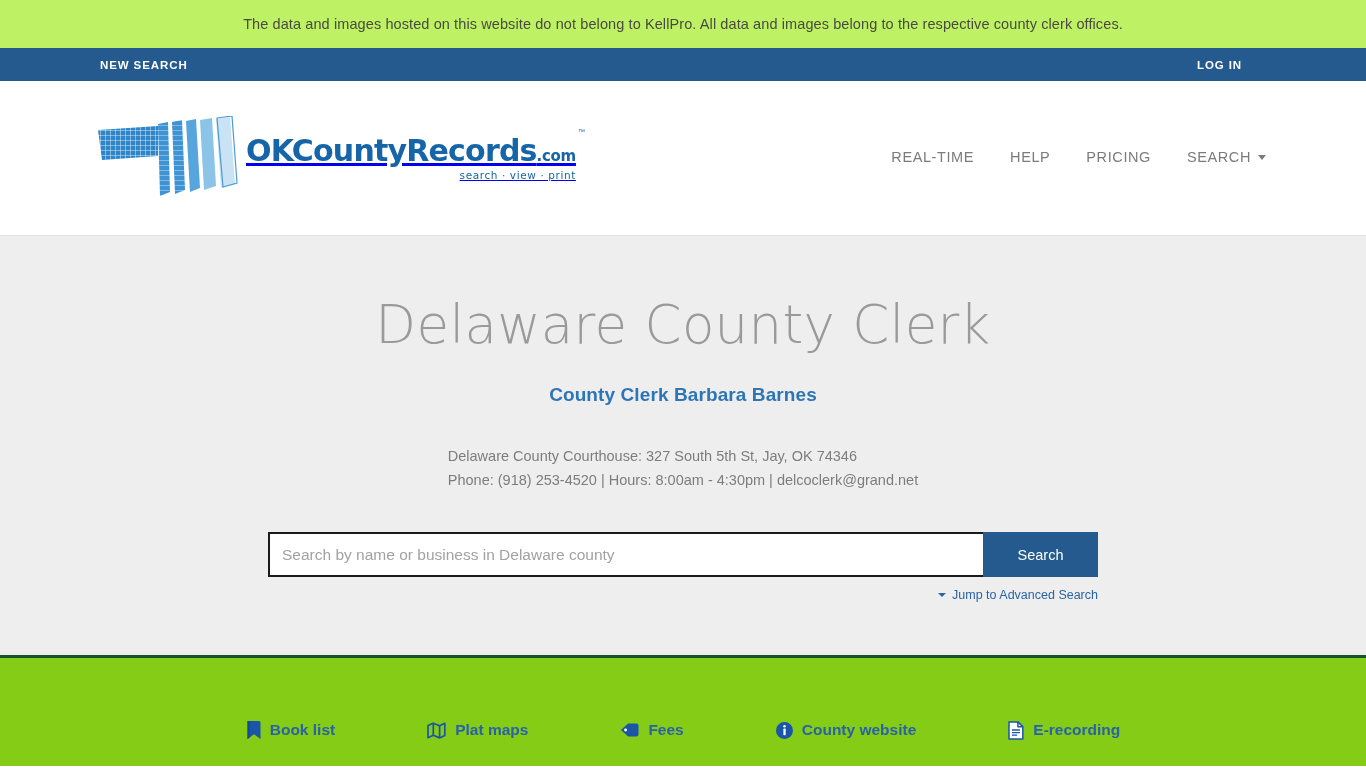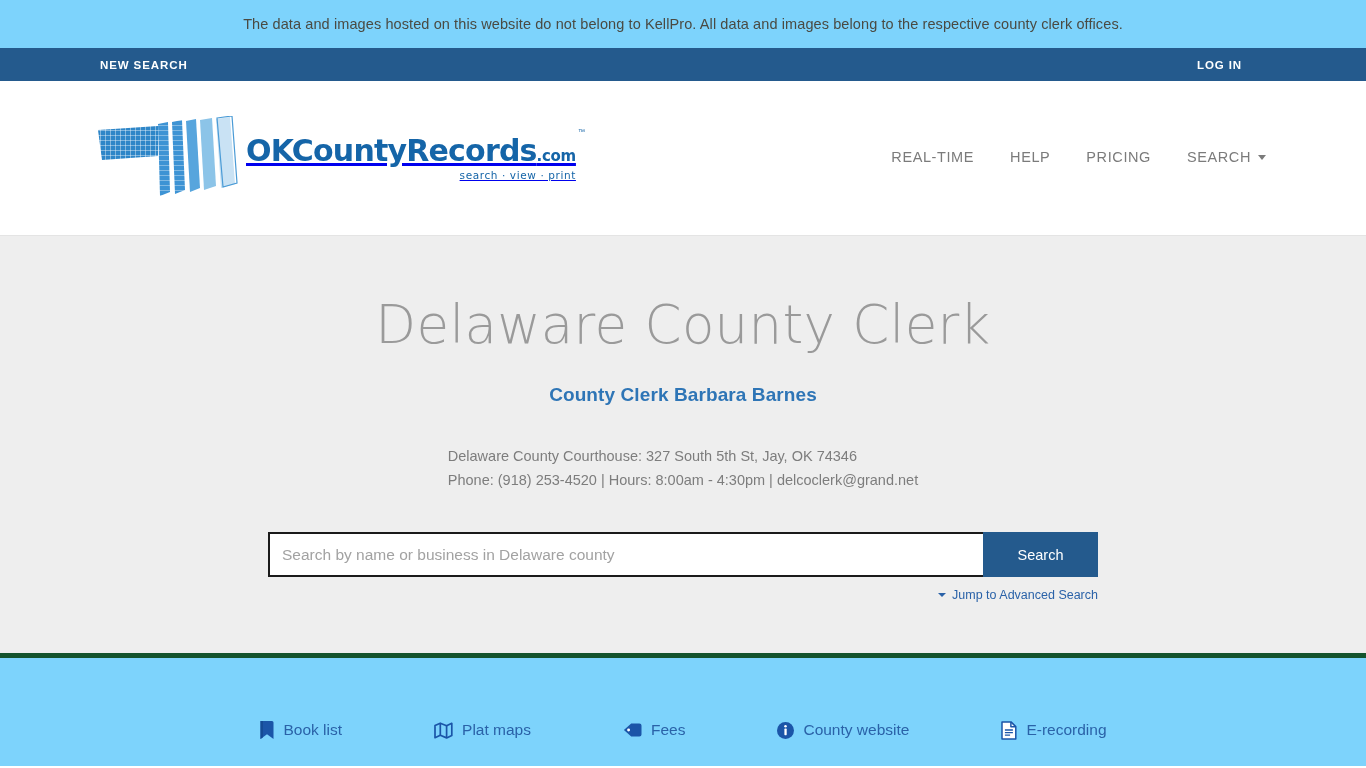--- a/index.html
+++ b/index.html
@@ -8,21 +8,21 @@
     width: 1366px; height: 768px;
     background: #ffffff;
     font-family: "Liberation Sans", sans-serif;
     overflow: hidden;
   }
 
   
   .notice-banner {
     width: 100%;
     height: 48px;
-    background: #7dd3fc;
+    background: #bef264;
     display: flex;
     align-items: center;
     justify-content: center;
   }
   .notice-banner-text {
     font-size: 14.5px;
     color: #4a4a42;
     letter-spacing: 0.1px;
     white-space: nowrap;
   }
@@ -110,21 +110,21 @@
     border-right: 4.5px solid transparent;
     border-top: 5px solid #7b7b7b;
     display: inline-block;
   }
 
   
   .hero {
     width: 100%;
     height: 422px;
     background: #eeeeee;
-    border-bottom: 5px solid #14532d;
+    border-bottom: 3px solid #14532d;
     display: flex;
     flex-direction: column;
     align-items: center;
     padding-top: 62px;
   }
   .hero-title {
     font-size: 53px;
     font-weight: 300;
     color: #9a9a9a;
     letter-spacing: 0.3px;
@@ -197,26 +197,27 @@
     width: 0; height: 0;
     border-left: 4px solid transparent;
     border-right: 4px solid transparent;
     border-top: 4.5px solid #2a62a8;
   }
 
   
   .quick-links {
     width: 100%;
     height: 108px;
-    background: #7dd3fc;
+    background: #84cc16;
     display: flex;
     align-items: center;
     justify-content: center;
     gap: 92px;
     padding-top: 36px;
+    font-weight: bold;
   }
   .quick-link {
     display: flex;
     align-items: center;
     gap: 9px;
     color: #2a62a8;
     font-size: 15.5px;
     text-decoration: none;
     cursor: pointer;
   }

